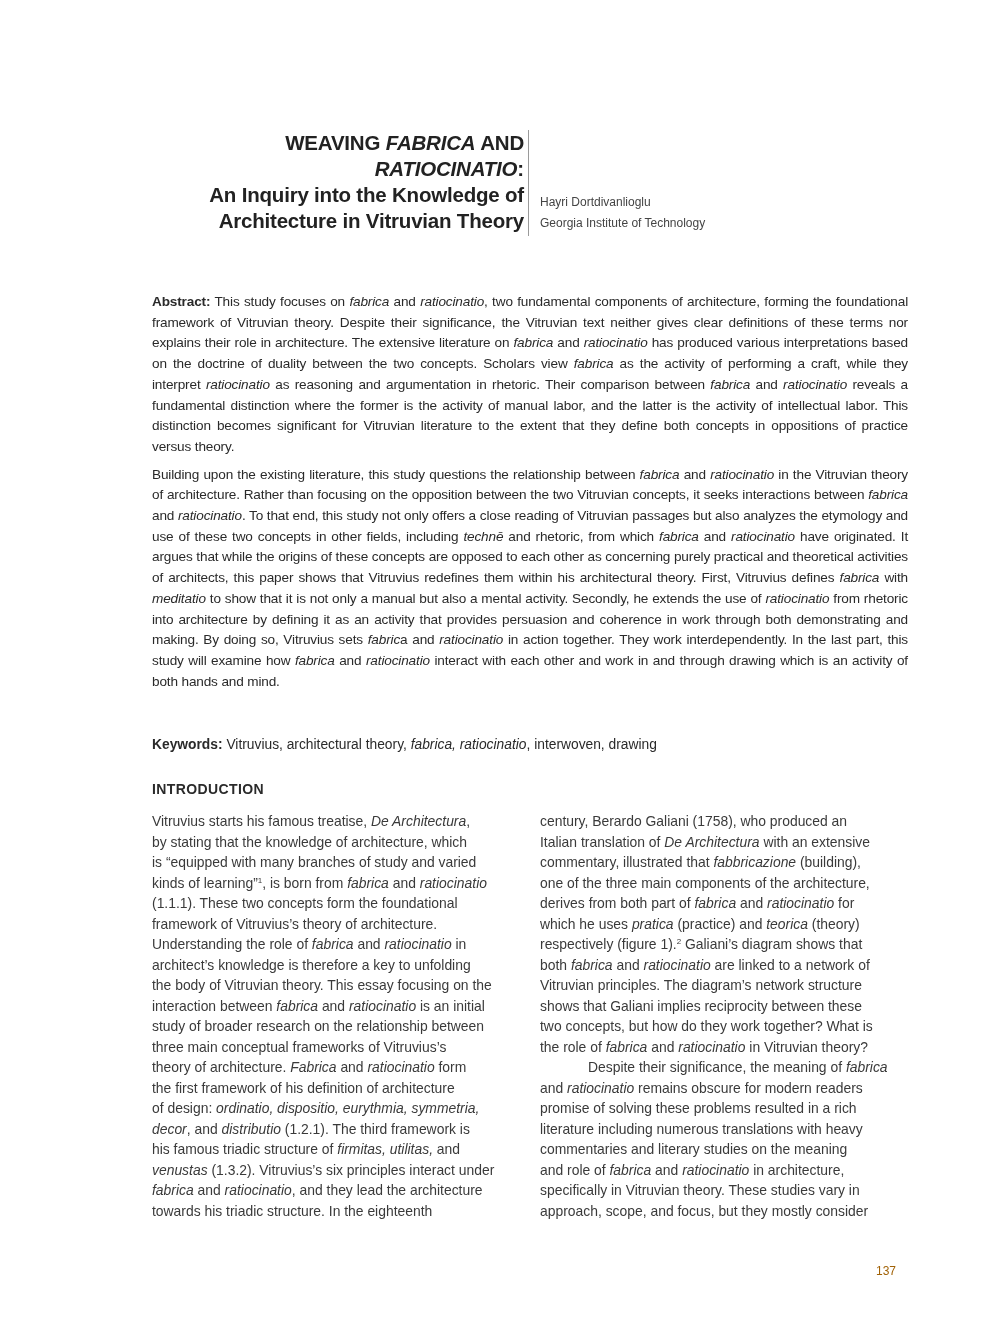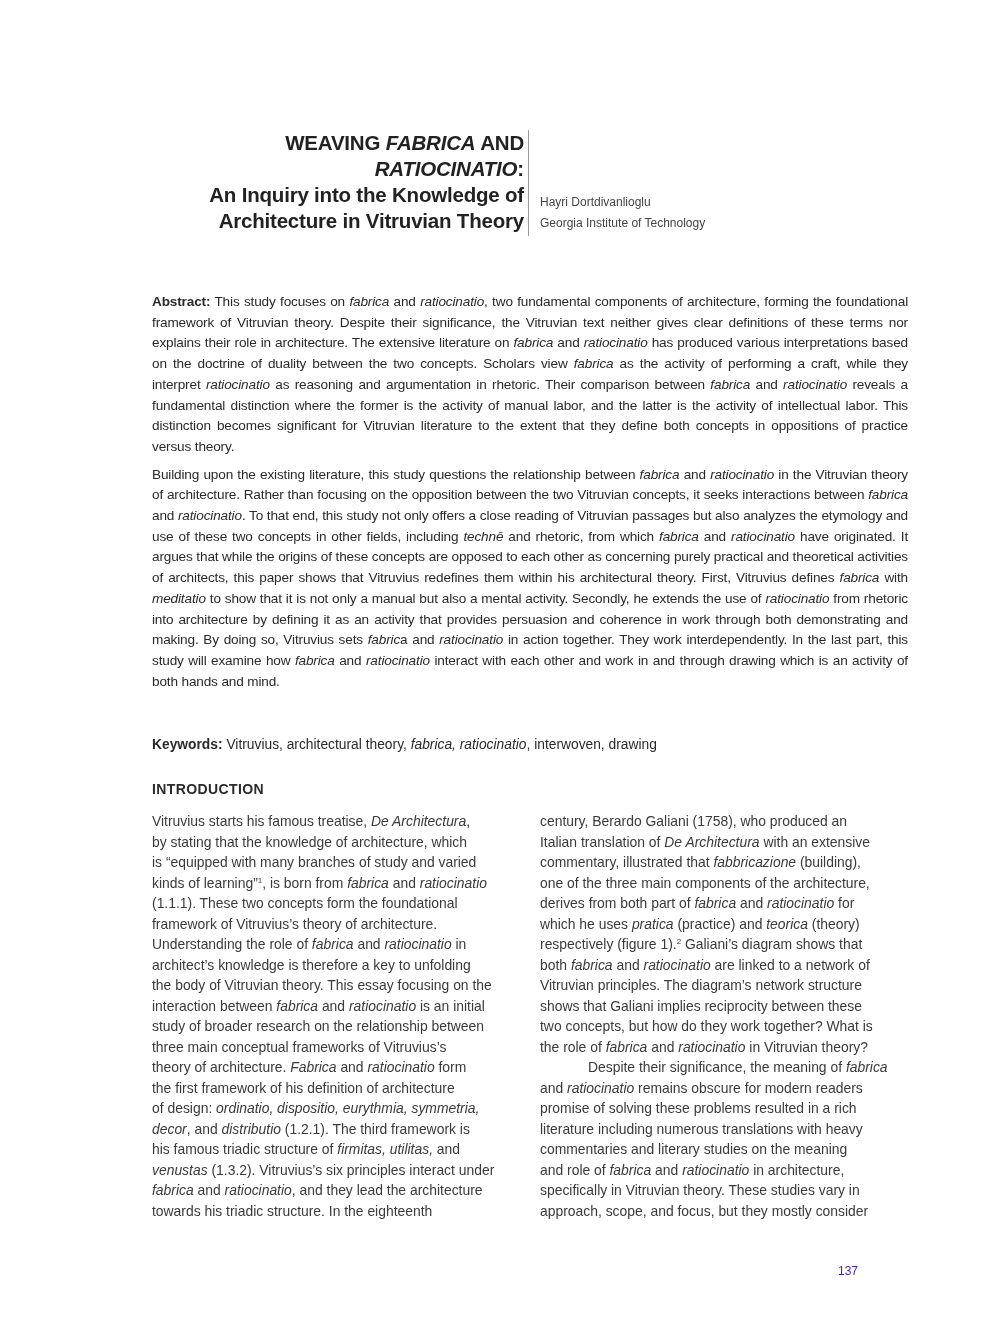--- a/index.html
+++ b/index.html
@@ -14,21 +14,21 @@
   .abstract p { margin: 0 0 7px 0; }
   .label-strong { font-weight: bold; }
   .keywords { position: absolute; left: 152px; top: 735px; font-size: 13.8px; line-height: 20px; color: #2a2a2a; }
   .section-heading { position: absolute; left: 152px; top: 781px; font-size: 14px; font-weight: bold; letter-spacing: 0.4px; color: #2a2a2a; }
   .col { position: absolute; top: 811px; width: 370px; font-size: 13.9px; line-height: 20.5px; color: #3a3a3a; }
   .col-left { left: 152px; }
   .col-right { left: 540px; }
   .col .ln { display: block; white-space: nowrap; }
   .col .indent { padding-left: 48px; }
   sup { font-size: 8px; vertical-align: 5px; line-height: 0; }
-  .page-number { position: absolute; left: 838px; top: 1264px; font-size: 12px; color: #4c1d95; }
+  .page-number { position: absolute; left: 876px; top: 1264px; font-size: 12px; color: #a16207; }
   i { font-style: italic; }
 </style>
 </head>
 <body>
 
 <div class="title-block" id="title-block">
     <span class="line"><span>WEAVING </span><i>FABRICA</i><span> AND</span></span>
     <span class="line"><i>RATIOCINATIO</i><span>:</span></span>
     <span class="line"><span>An Inquiry into the Knowledge of</span></span>
     <span class="line"><span>Architecture in Vitruvian Theory</span></span>

